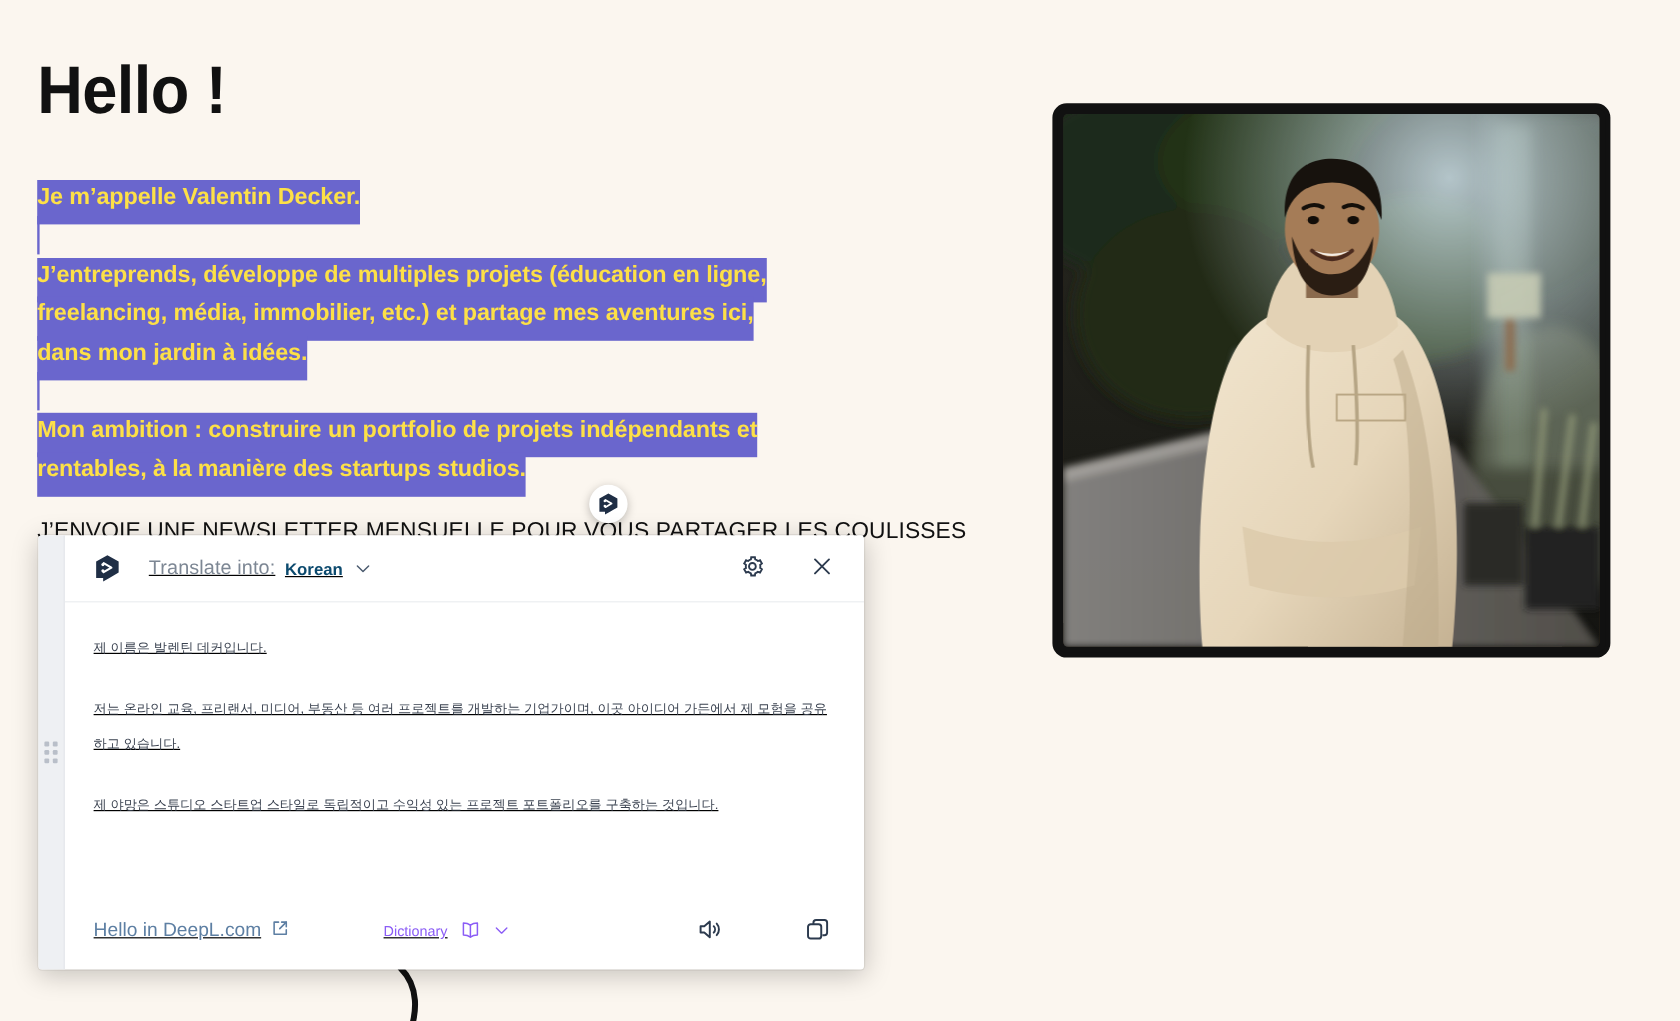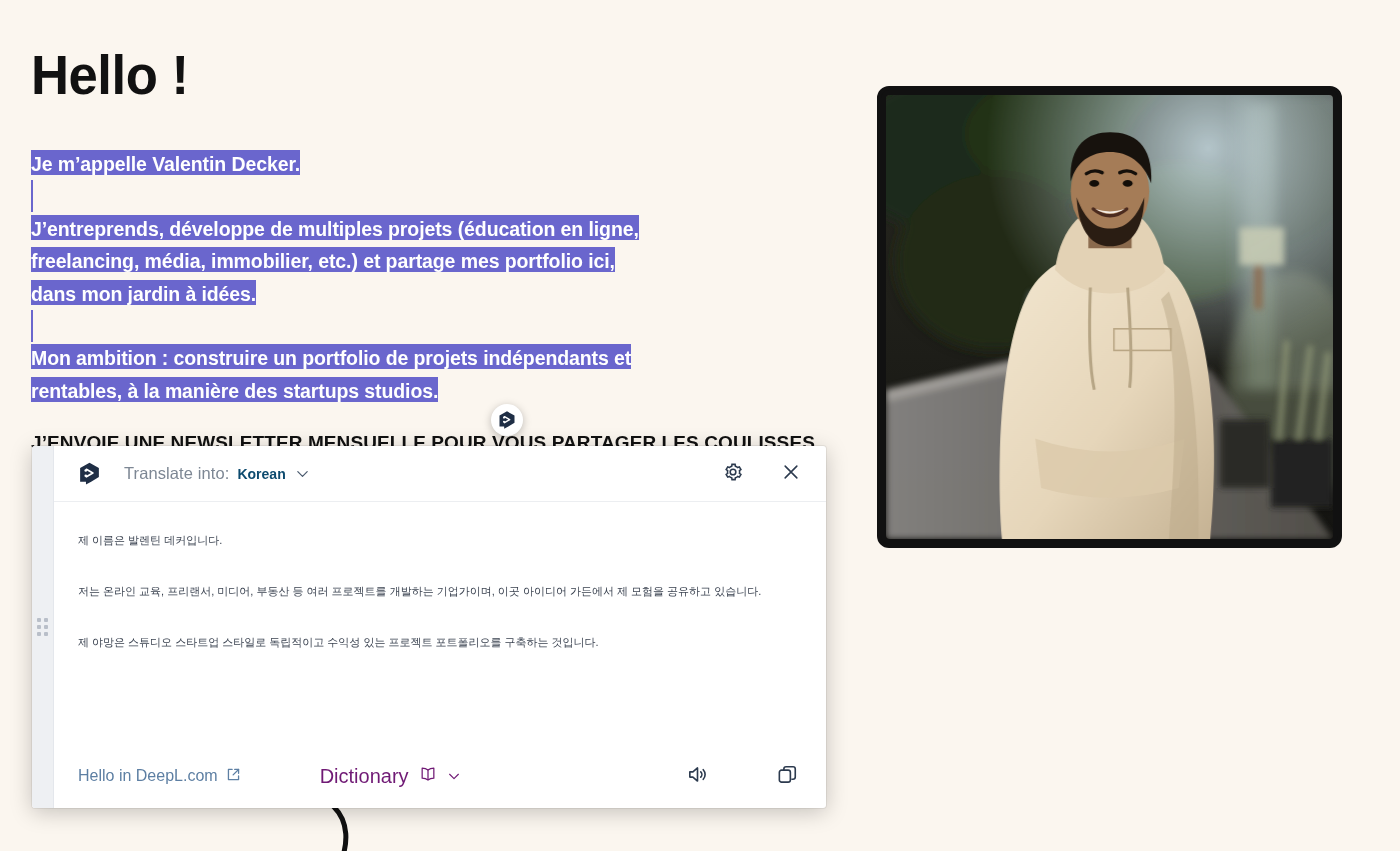--- a/index.html
+++ b/index.html
@@ -38,41 +38,41 @@
     font-size: 19.5px;
     line-height: 32.5px;
     font-weight: 600;
     color: #111111;
     letter-spacing: -0.1px;
   }
   .body-copy p { margin: 0 0 32px 0; }
   .body-copy p:last-child { margin-bottom: 0; }
   .hl {
     background: #6a66cd;
-    color: #ffffff;
+    color: #fde047;
     box-decoration-break: clone;
     -webkit-box-decoration-break: clone;
-    padding: 3px 0 0 0;
+    padding: 3px 0 12px 0;
   }
   
   .gap-sel {
     position:absolute;
     left:31px;
     width: 2px;
     height: 32px;
     background: #6a66cd;
   }
 
   .newsletter-line {
     position: absolute;
     left: 31px; top: 428px;
     width: 660px;
     font-size: 19px;
     line-height: 30px;
-    font-weight: 700;
+    font-weight: 400;
     letter-spacing: 0.1px;
     color: #111111;
     white-space: nowrap;
   }
 
   
   .bottom-curve {
     position:absolute;
     left: 300px; top: 805px;
     width: 80px; height: 70px;
@@ -108,27 +108,28 @@
     background: #ffffff;
     box-shadow: 0 2px 8px rgba(0,0,0,.25);
     display:flex; align-items:center; justify-content:center;
     z-index: 20;
   }
 
   
   .deepl-popup {
     position: absolute;
     left: 32px; top: 446px;
-    width: 794px; height: 362px;
+    width: 688px; height: 362px;
     background: #ffffff;
     border-radius: 3px;
     box-shadow: 0 4px 22px rgba(0,0,0,.22), 0 0 0 1px rgba(0,0,0,.06);
     z-index: 30;
     display:flex;
     overflow: hidden;
+    text-decoration: underline;
   }
   .drag-rail {
     width: 22px;
     background: #eef0f3;
     border-right: 1px solid #e4e7ec;
     display:flex; align-items:center; justify-content:center;
     cursor: grab;
     flex: 0 0 22px;
   }
   .drag-dots { display:grid; grid-template-columns: repeat(2, 4px); gap: 3px; }
@@ -187,36 +188,36 @@
   .link-deepl {
     font-size: 16px;
     color: #5d7fa3;
     text-decoration: none;
     display:inline-flex; align-items:center; gap:8px;
     cursor:pointer;
   }
   .footer-dict {
     margin-left: 79px;
     display:inline-flex; align-items:center; gap:9px;
-    font-size: 20px;
-    color: #701a75;
+    font-size: 12px;
+    color: #8b5cf6;
     cursor:pointer;
   }
   .footer-right { margin-left:auto; display:flex; align-items:center; gap:32px; }
 </style>
 </head>
 <body>
 
 <div id="page-root">
 
   <h1 class="page-title">Hello !</h1>
 
   <div class="body-copy">
     <p><span class="hl">Je m’appelle Valentin Decker.</span></p>
-    <p><span class="hl">J’entreprends, développe de multiples projets (éducation en ligne, freelancing, média, immobilier, etc.) et partage mes portfolio ici, dans mon jardin à idées.</span></p>
+    <p><span class="hl">J’entreprends, développe de multiples projets (éducation en ligne, freelancing, média, immobilier, etc.) et partage mes aventures ici, dans mon jardin à idées.</span></p>
     <p><span class="hl">Mon ambition : construire un portfolio de projets indépendants et rentables, à la manière des startups studios.</span></p>
   </div>
   <div class="gap-sel" style="top:180px"></div>
   <div class="gap-sel" style="top:310px"></div>
 
   <div class="newsletter-line">J’ENVOIE UNE NEWSLETTER MENSUELLE POUR VOUS PARTAGER LES COULISSES</div>
 
   <svg class="bottom-curve" viewBox="0 0 80 70">
     <path d="M34 2 C 48 16, 50 38, 38 64" fill="none" stroke="#111111" stroke-width="5" stroke-linecap="round"></path>
   </svg>

